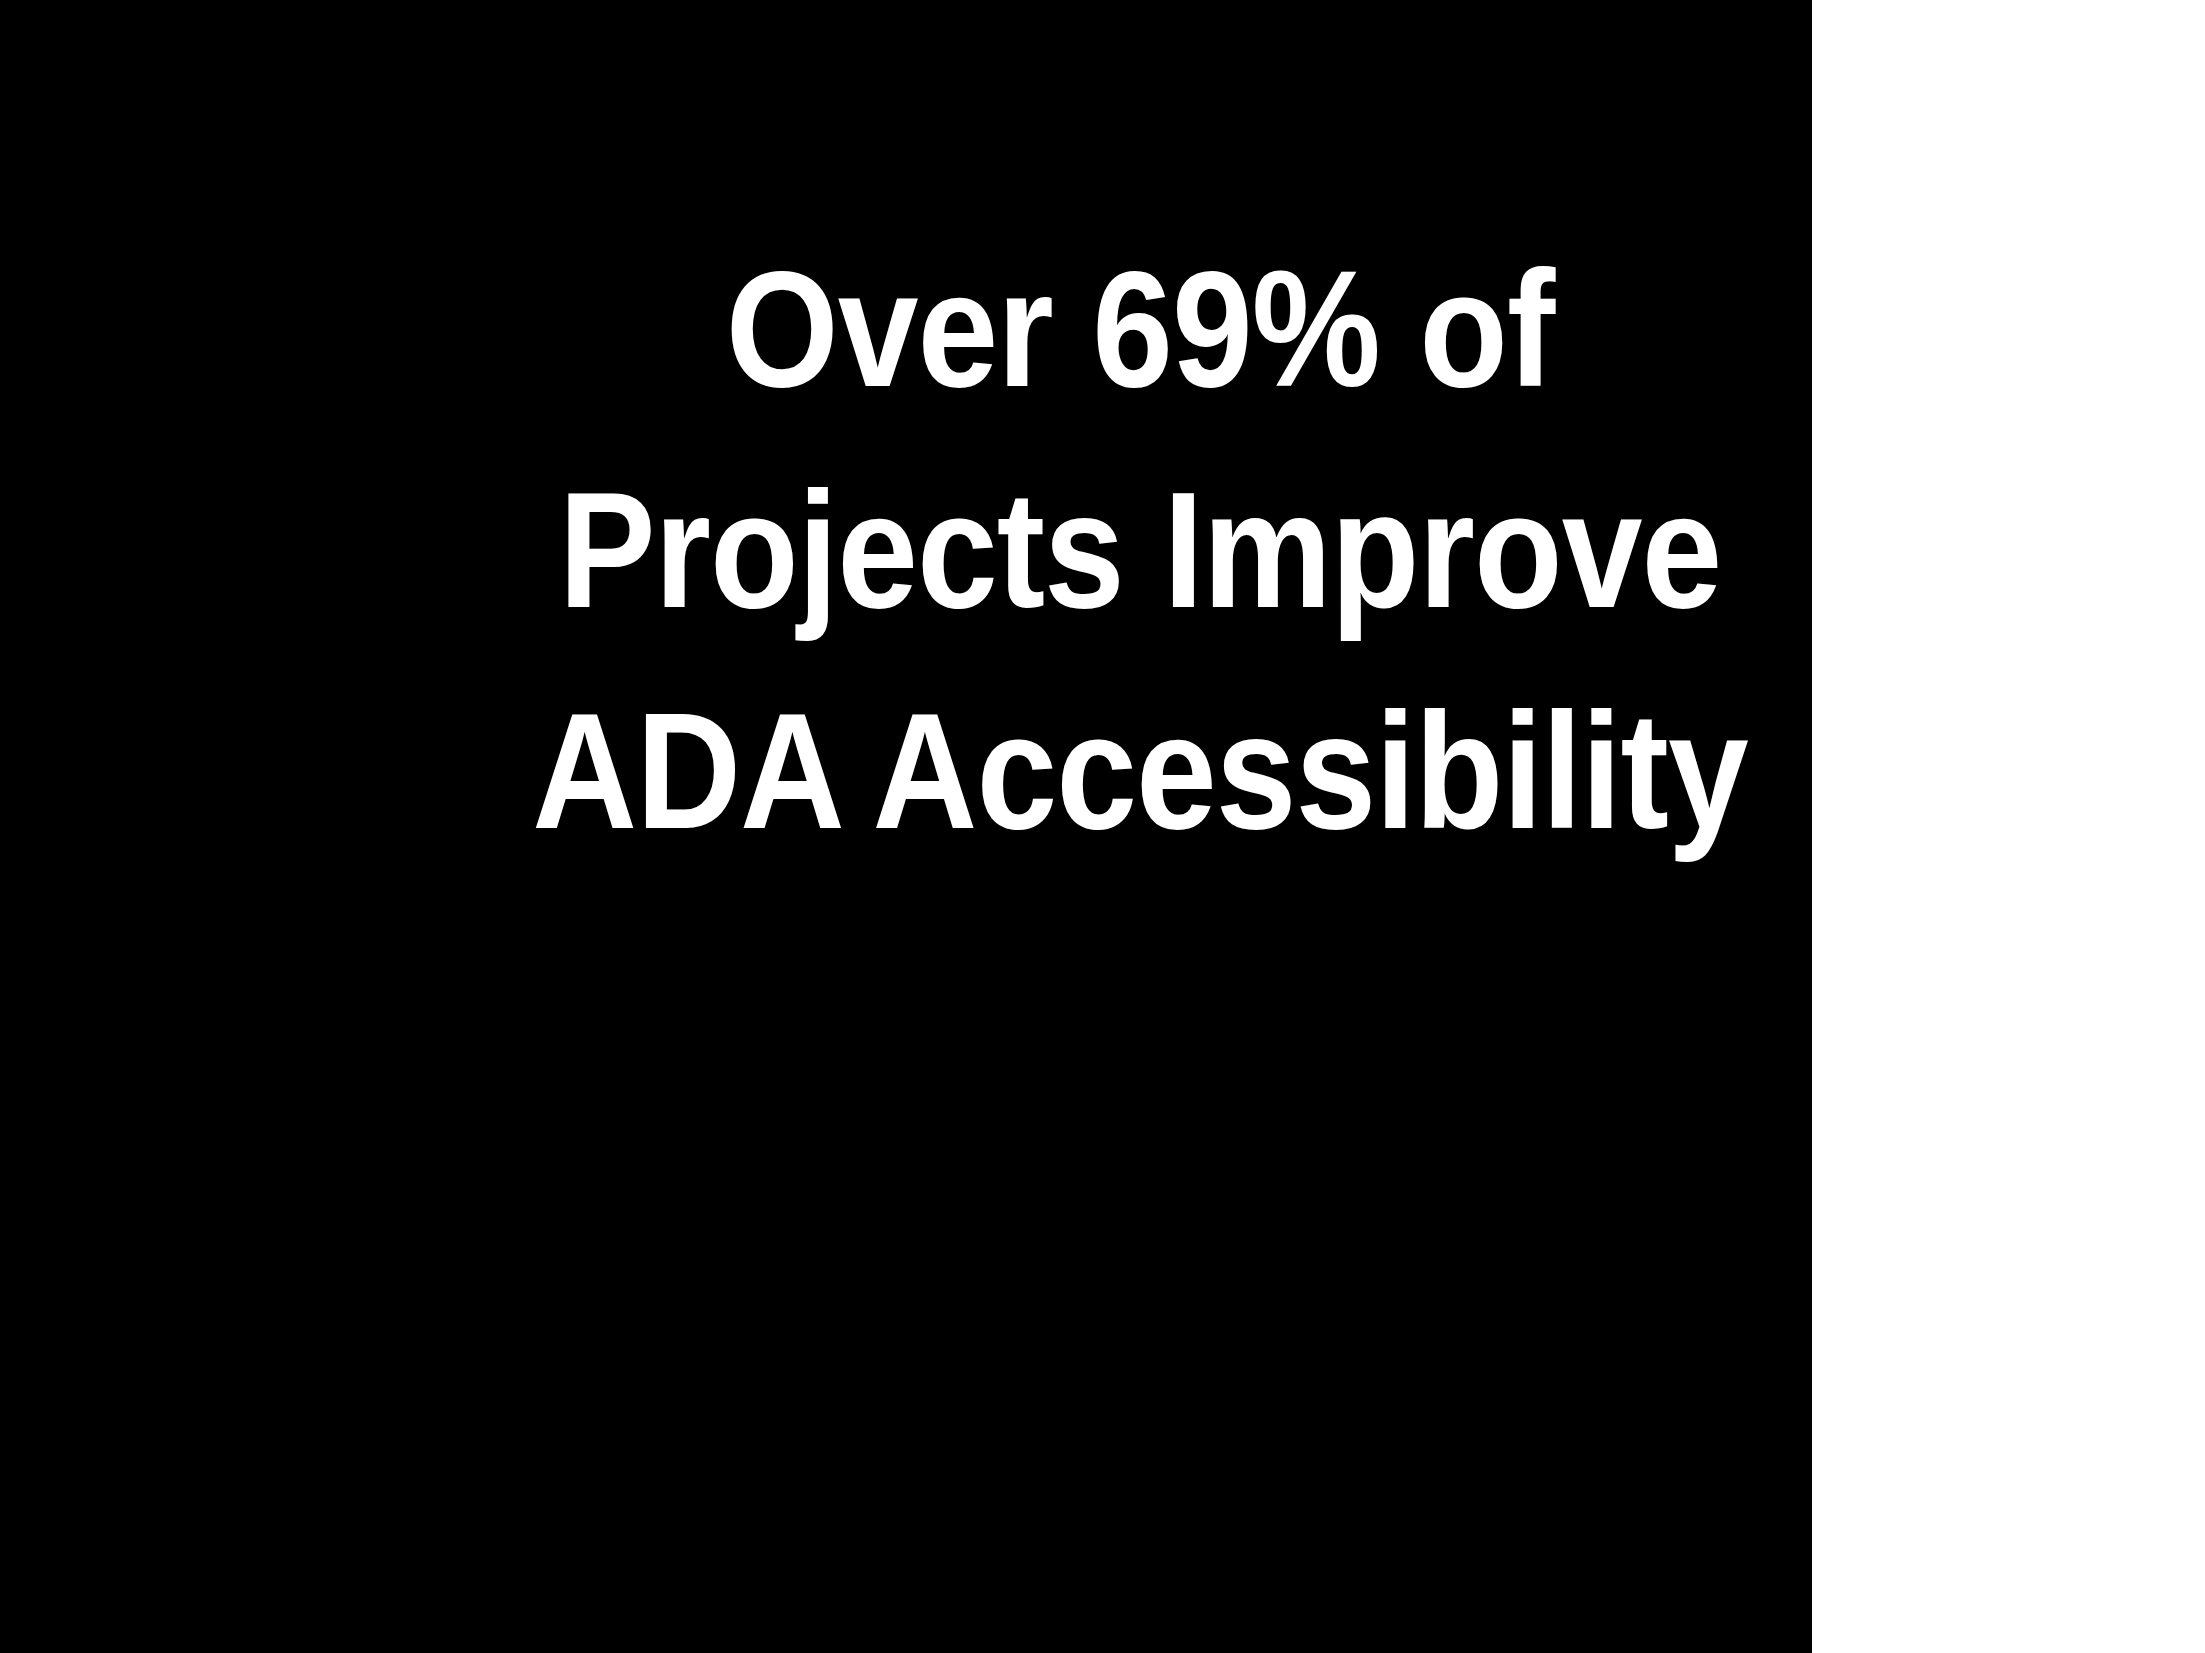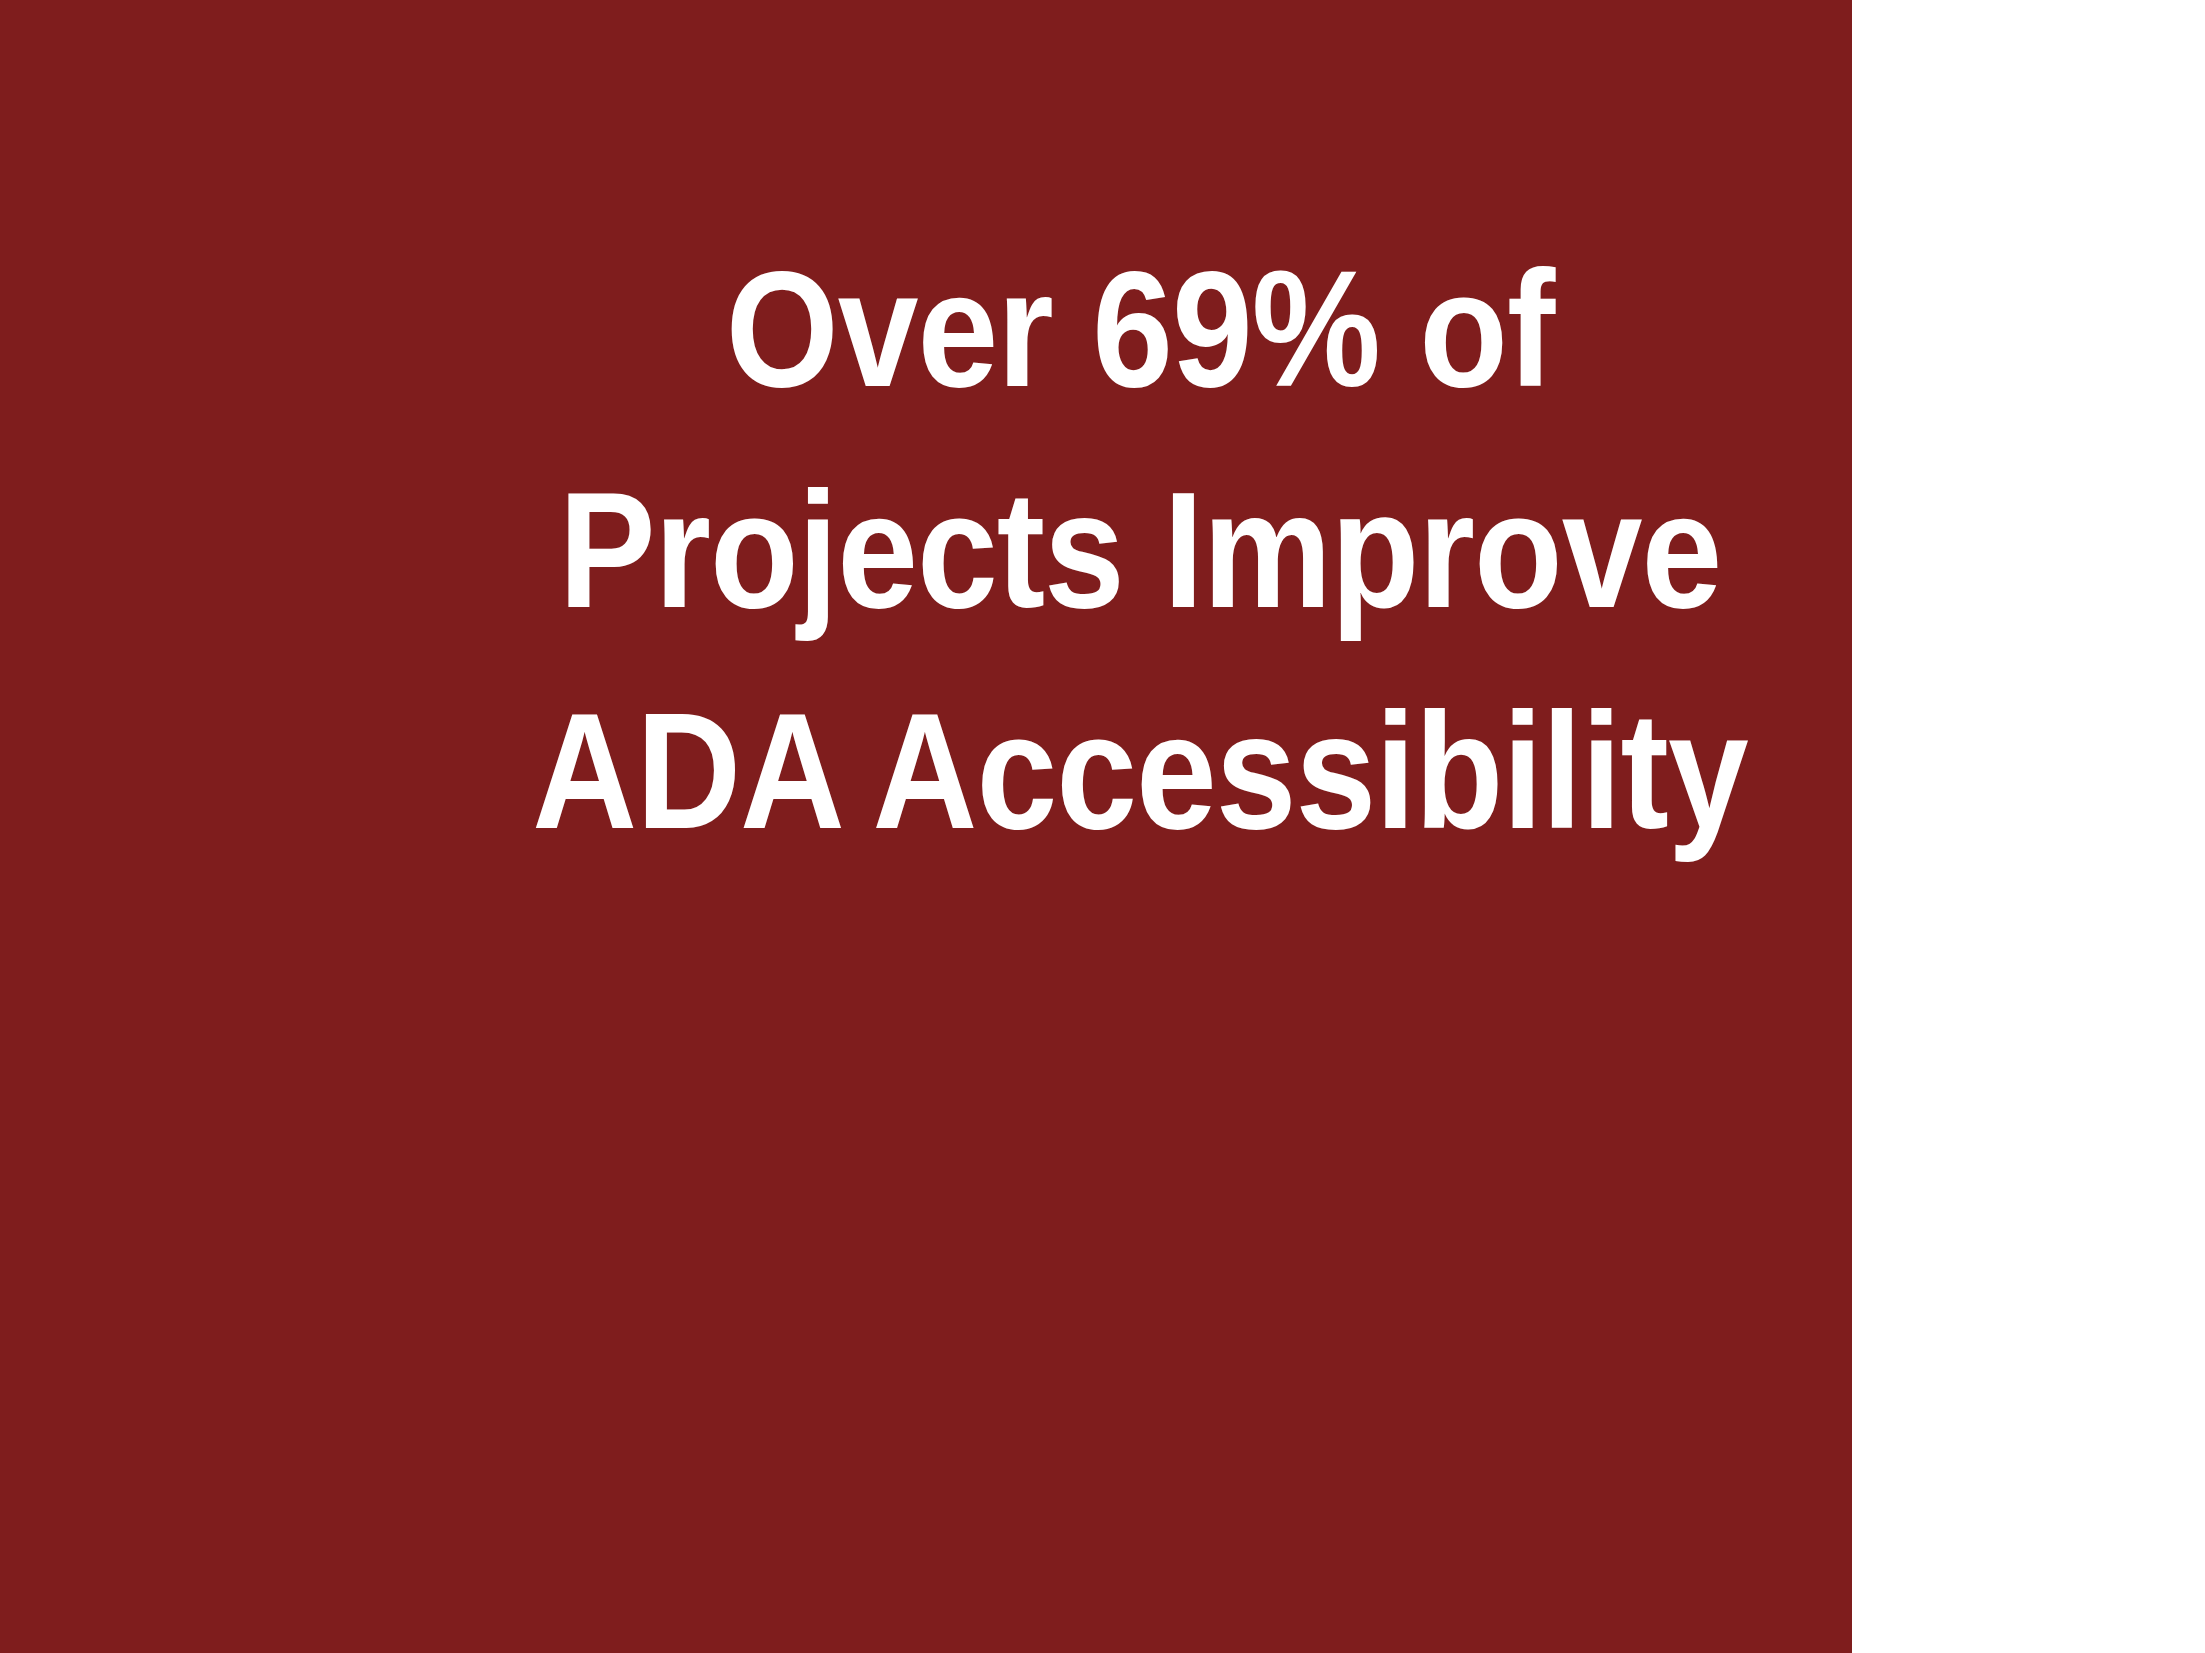--- a/index.html
+++ b/index.html
@@ -12,23 +12,22 @@
     width: 2205px;
     height: 1654px;
     overflow: hidden;
     font-family: "Liberation Sans", "DejaVu Sans", sans-serif;
   }
 
   #slide {
     position: relative;
     width: 1812px;
     height: 1654px;
-    background: #7f1d1d;
+    background: #000000;
     overflow: hidden;
-    padding-left: 40px;
   }
 
   
   #headline {
     position: absolute;
     left: 0;
     top: 219px;
     width: 2205px;
     
     padding-left: 75px;

